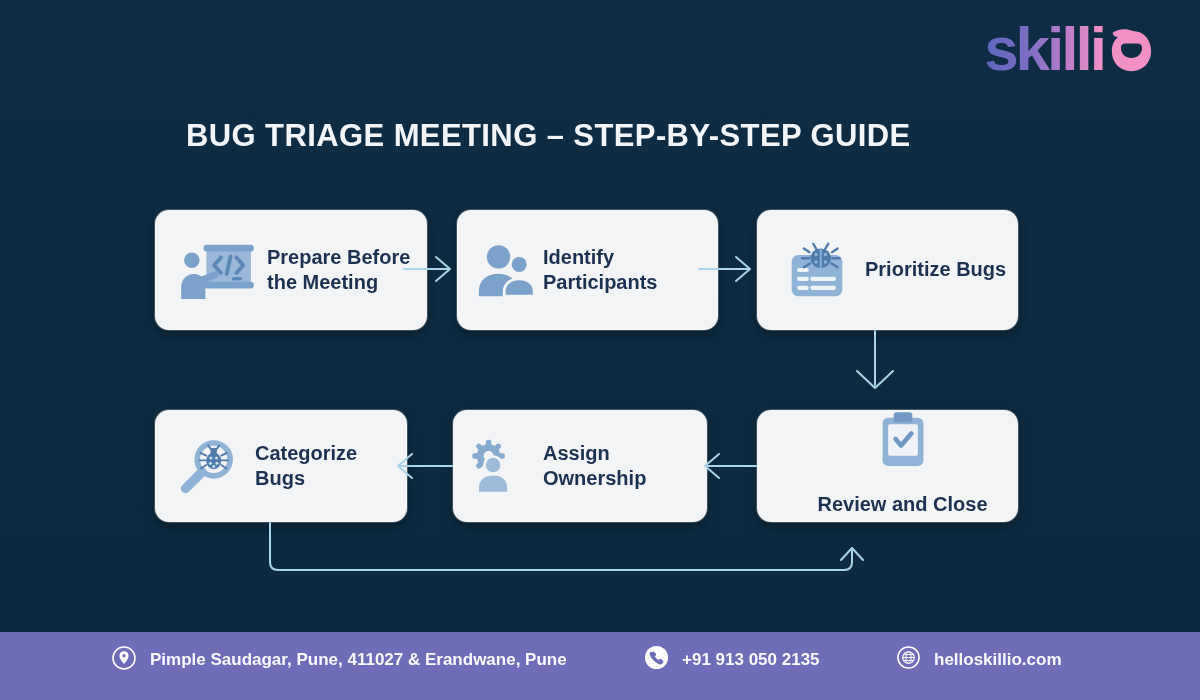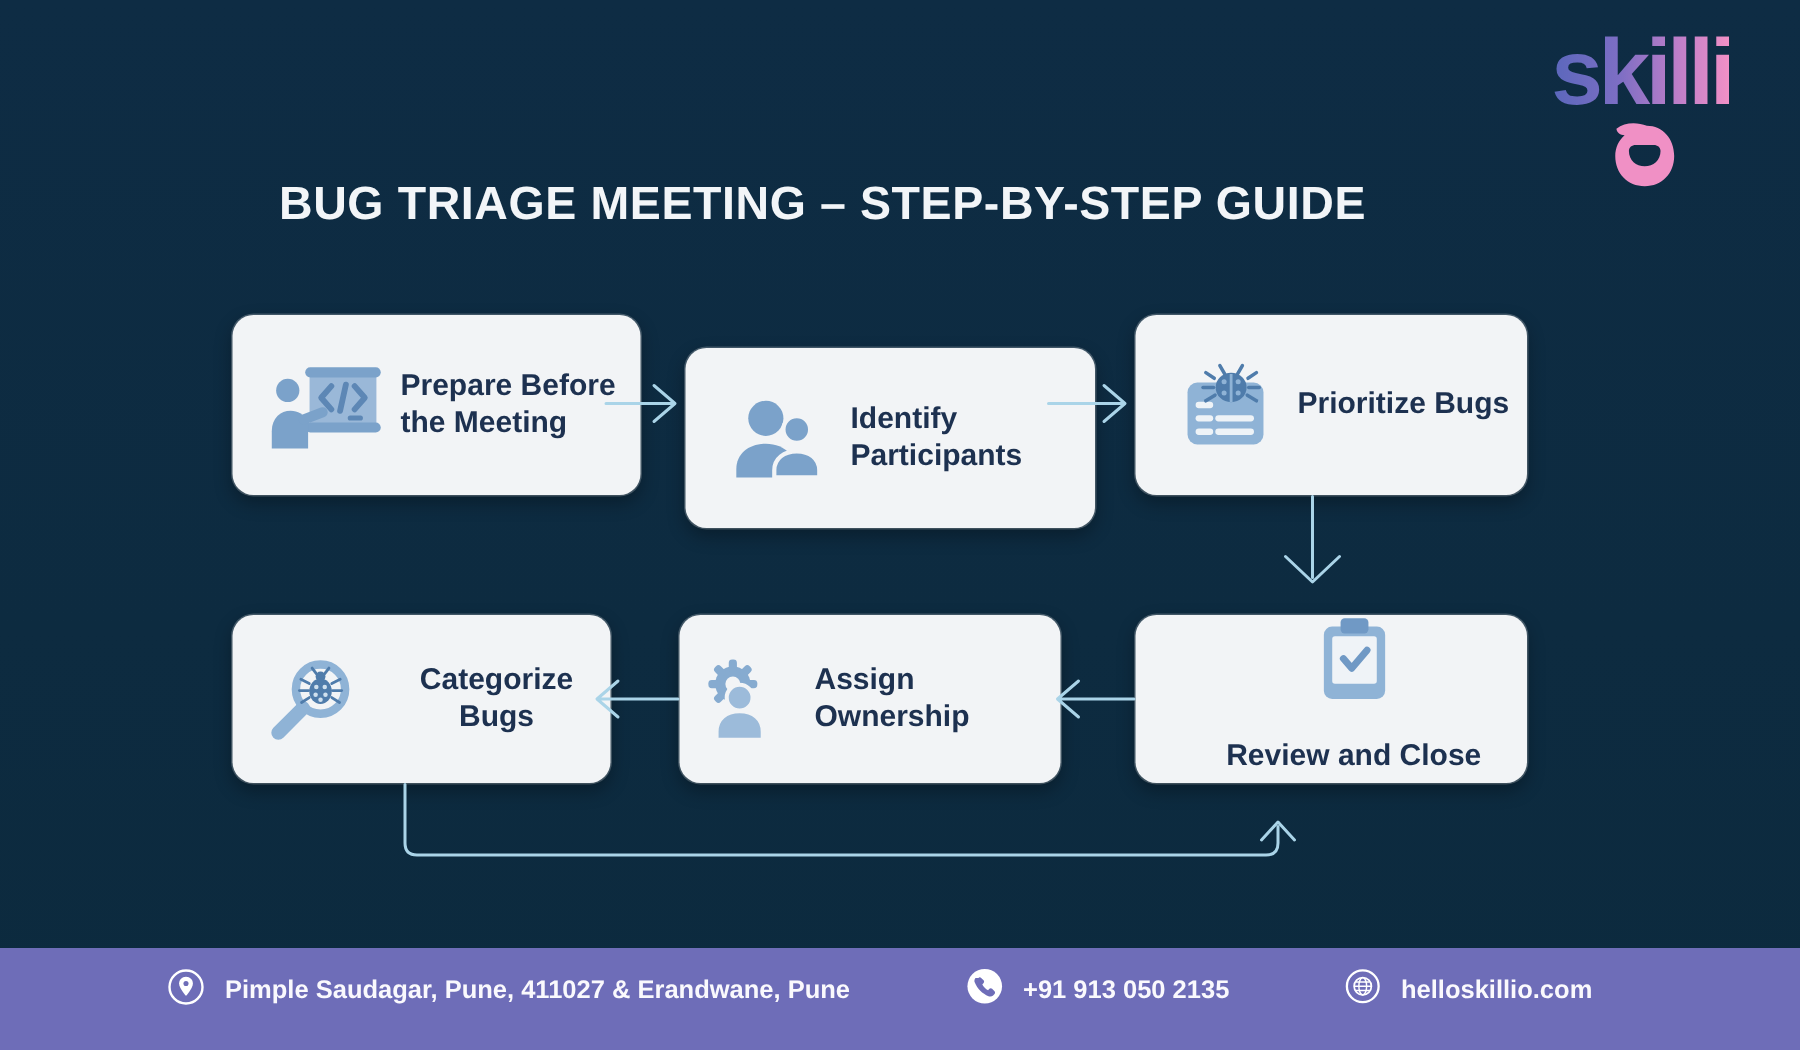--- a/index.html
+++ b/index.html
@@ -1,40 +1,40 @@
 <!DOCTYPE html>
 <html><head>
 <meta charset="utf-8">
 <style>
   html,body{margin:0;padding:0;background:#0d2b40;}
   .stage{position:relative;width:1200px;height:700px;overflow:hidden;
     background:linear-gradient(180deg,#0e2c44 0%,#0d2b40 60%,#0c2a3e 100%);
     font-family:"Liberation Sans",sans-serif;}
 
   
-  .logo{position:absolute;top:18px;right:46px;display:flex;align-items:center;flex-direction:column;}
+  .logo{position:absolute;top:18px;right:46px;display:flex;align-items:flex-end;}
   .logo-text{font-size:62px;font-weight:700;letter-spacing:-3px;line-height:1;
     background:linear-gradient(90deg,#5a67bc 0%,#7d6ec4 38%,#c07fc9 72%,#f391c6 100%);
     -webkit-background-clip:text;background-clip:text;color:transparent;}
   .logo-mark{margin-left:4px;margin-bottom:1px;}
 
   
   .title{position:absolute;left:186px;top:118px;margin:0;font-size:31px;font-weight:700;
     color:#f2f5f8;letter-spacing:.4px;white-space:nowrap;}
 
   
   .card{position:absolute;background:#f2f4f6;border-radius:14px;
     box-shadow:0 0 0 1px rgba(255,255,255,.22),0 5px 12px rgba(0,0,0,.3);
     display:flex;align-items:center;}
   .card .icon{flex:0 0 auto;display:flex;align-items:center;justify-content:center;}
   .card .label{font-size:20px;font-weight:700;color:#1d3150;line-height:1.27;}
   .c1{left:155px;top:210px;width:248px;height:120px;padding-left:24px;gap:10px;}
-  .c2{left:457px;top:210px;width:241px;height:120px;padding-left:32px;gap:18px;margin-top:22px;}
+  .c2{left:457px;top:210px;width:241px;height:120px;padding-left:20px;gap:6px;}
   .c3{left:757px;top:210px;width:231px;height:120px;padding-left:30px;gap:18px;}
-  .c4{left:155px;top:410px;width:228px;height:112px;padding-left:24px;gap:16px;text-align:center;}
+  .c4{left:155px;top:410px;width:228px;height:112px;padding-left:24px;gap:16px;}
   .c5{left:453px;top:410px;width:242px;height:112px;padding-left:12px;gap:20px;}
   .c6{left:757px;top:410px;width:231px;height:112px;padding-left:30px;gap:22px;flex-direction:column;}
 
   
   .arrows{position:absolute;left:0;top:0;pointer-events:none;}
 
   
   .footer{position:absolute;left:0;bottom:0;width:1200px;height:68px;background:#6e6db8;}
   .f-item{position:absolute;top:0;height:56px;display:flex;align-items:center;gap:13px;
     color:#faf9fd;font-size:17px;font-weight:700;}

